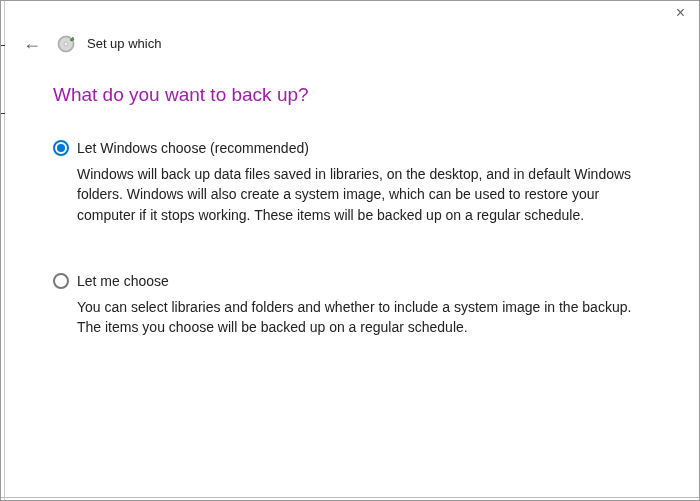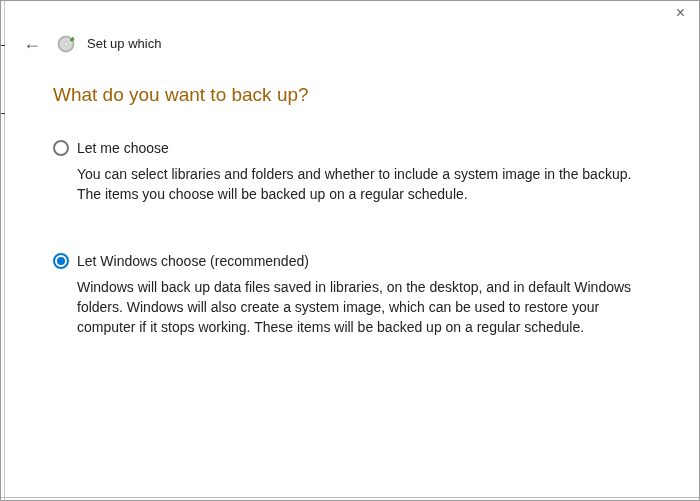--- a/index.html
+++ b/index.html
@@ -70,21 +70,21 @@
     }
     .header-title {
       font-size: 13px;
       color: #222;
     }
     .content {
       padding: 28px 52px 0 52px;
     }
     .main-heading {
       font-size: 19px;
-      color: #a16207;
+      color: #a21caf;
       font-weight: 400;
       margin-bottom: 34px;
     }
     .option-block {
       margin-bottom: 48px;
     }
     .option-row {
       display: flex;
       align-items: center;
       gap: 8px;
@@ -152,28 +152,28 @@
     </svg>
   </span>
   <span class="header-title">Set up which</span>
 </div>
 
 <div class="content">
   <h1 class="main-heading">What do you want to back up?</h1>
 
   <div class="option-block">
     <div class="option-row">
+      <span class="radio selected"></span>
+      <span class="option-label">Let Windows choose (recommended)</span>
+    </div>
+    <div class="option-desc">Windows will back up data files saved in libraries, on the desktop, and in default Windows folders. Windows will also create a system image, which can be used to restore your computer if it stops working. These items will be backed up on a regular schedule.</div>
+  </div>
+
+  <div class="option-block">
+    <div class="option-row">
       <span class="radio"></span>
       <span class="option-label">Let me choose</span>
     </div>
     <div class="option-desc">You can select libraries and folders and whether to include a system image in the backup. The items you choose will be backed up on a regular schedule.</div>
-  </div>
-
-  <div class="option-block">
-    <div class="option-row">
-      <span class="radio selected"></span>
-      <span class="option-label">Let Windows choose (recommended)</span>
-    </div>
-    <div class="option-desc">Windows will back up data files saved in libraries, on the desktop, and in default Windows folders. Windows will also create a system image, which can be used to restore your computer if it stops working. These items will be backed up on a regular schedule.</div>
   </div>
 </div>
 
 <div class="bottom-border"></div>
 
 </body></html>

